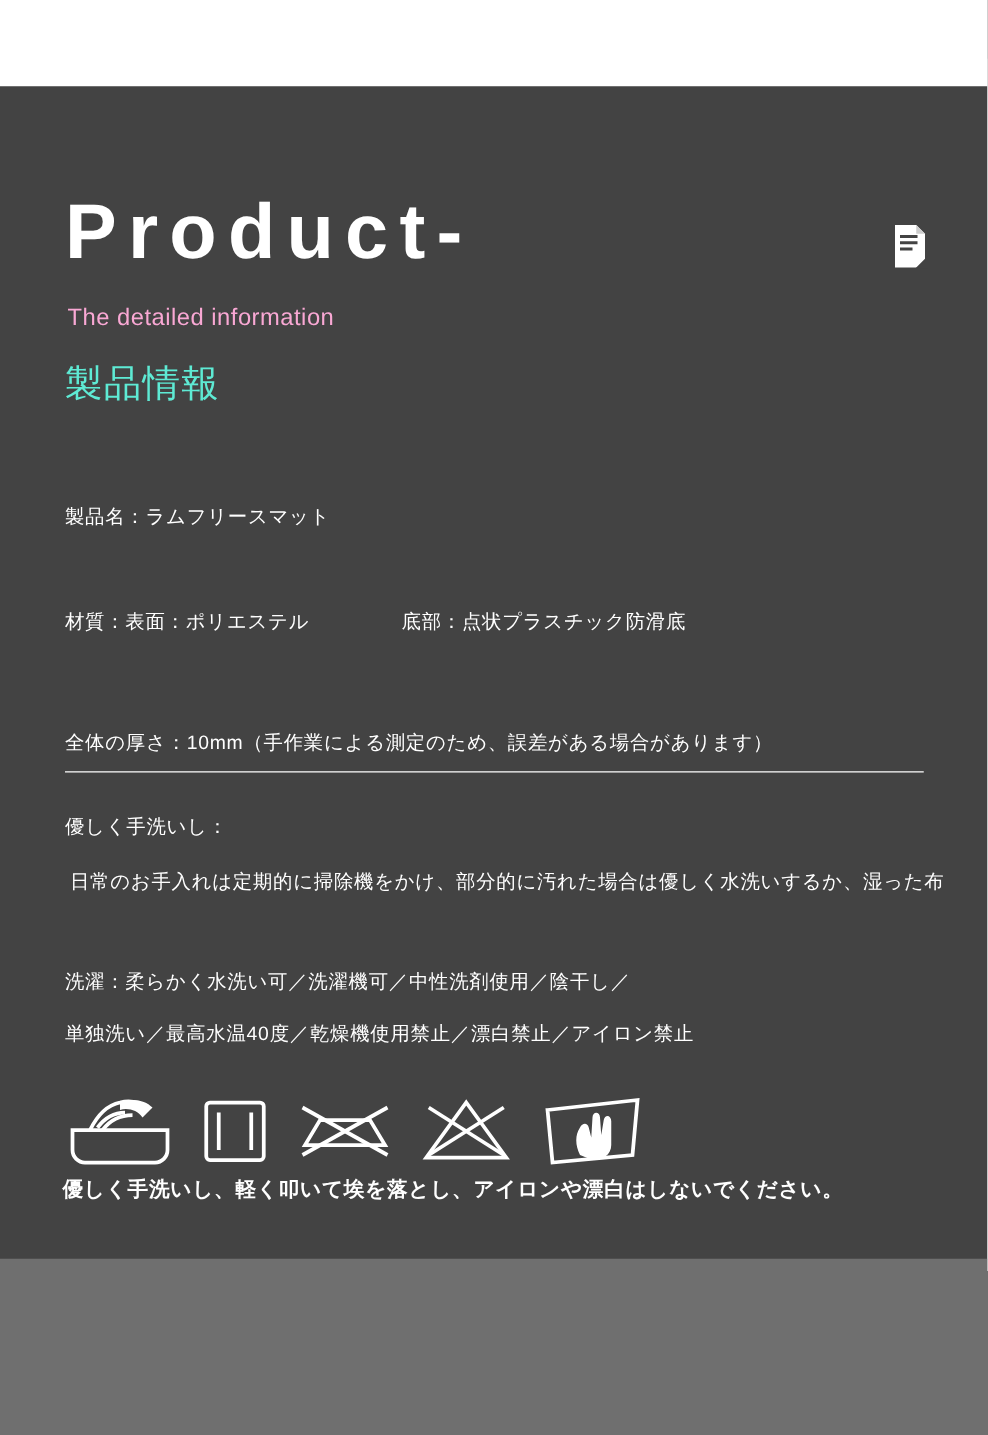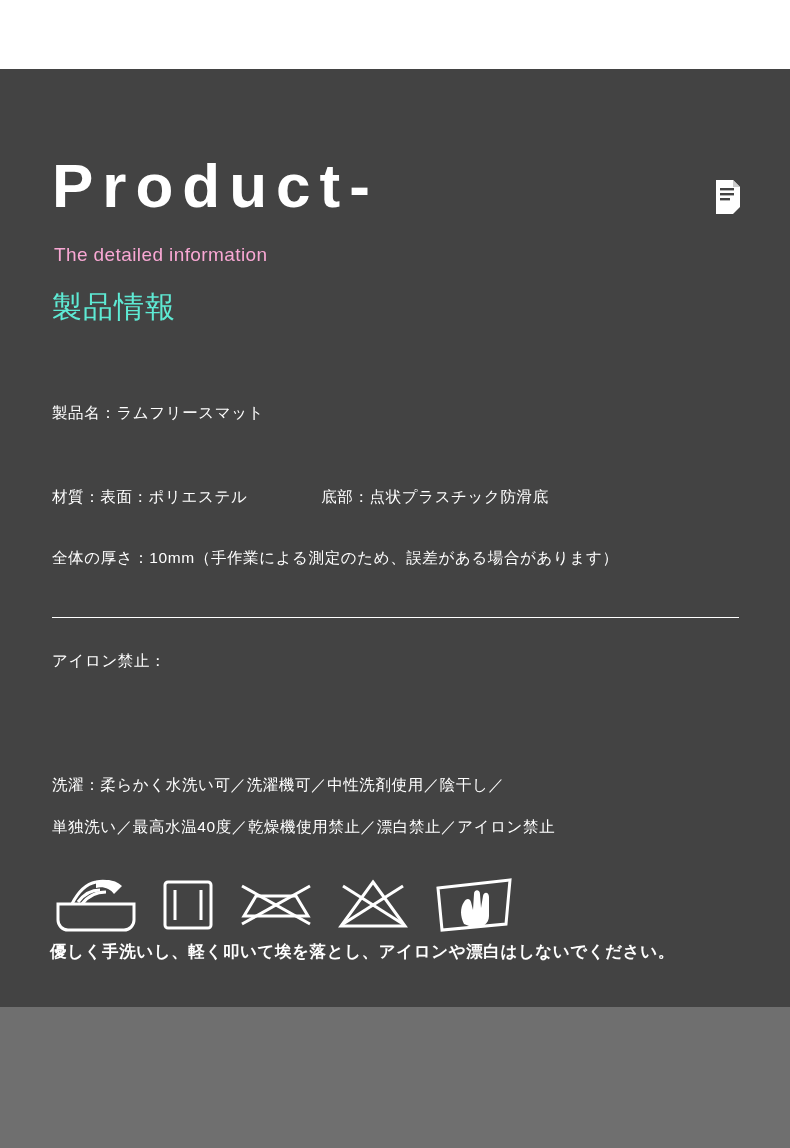--- a/index.html
+++ b/index.html
@@ -68,21 +68,21 @@
     position: absolute;
     left: 52px;
     color: #ffffff;
     font-size: 15.5px;
     letter-spacing: 0.6px;
     white-space: nowrap;
   }
   .spec-name  { top: 334px; }
   .spec-mat   { top: 418px; }
   .spec-mat .gap { display: inline-block; width: 64px; }
-  .spec-thick { top: 479px; text-align: center; }
+  .spec-thick { top: 515px; text-align: center; }
 
   .divider {
     position: absolute;
     left: 52px;
     top: 548px;
     width: 687px;
     height: 1px;
     background: #ffffff;
   }
   
@@ -179,21 +179,22 @@
     <div class="spec spec-mat">
       <span>材質：表面：ポリエステル</span>
       <span class="gap"></span>
       <span>底部：点状プラスチック防滑底</span>
     </div>
 
     <div class="spec spec-thick">全体の厚さ：10mm（手作業による測定のため、誤差がある場合があります）</div>
 
     <div class="divider"></div>
 
-    <div class="care-title">アイロン禁止：</div>
+    <div class="care-title">優しく手洗いし：</div>
+    <div class="care-body">日常のお手入れは定期的に掃除機をかけ、部分的に汚れた場合は優しく水洗いするか、湿った布</div>
 
     <div class="wash-line1">洗濯：柔らかく水洗い可／洗濯機可／中性洗剤使用／陰干し／</div>
     <div class="wash-line2">単独洗い／最高水温40度／乾燥機使用禁止／漂白禁止／アイロン禁止</div>
 
     <div class="symbols">
 
       <span>
         <svg width="88" height="62" viewBox="0 0 88 62" aria-hidden="true">
           <g fill="none" stroke="#ffffff" stroke-width="3">
             <path d="M6 30 H82 V46 a10 10 0 0 1 -10 10 H16 a10 10 0 0 1 -10 -10 Z"></path>

